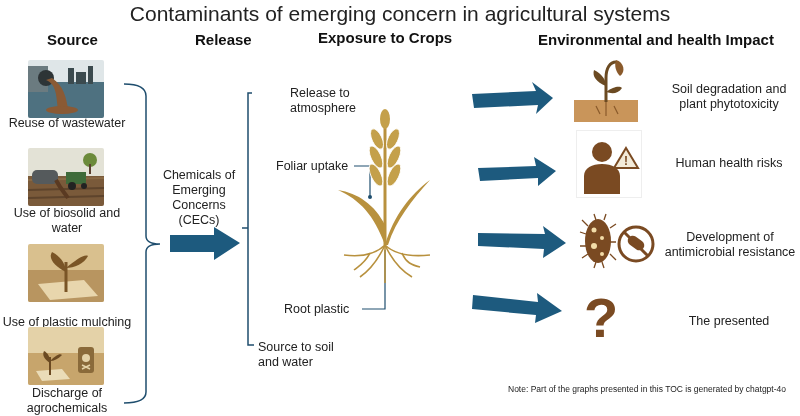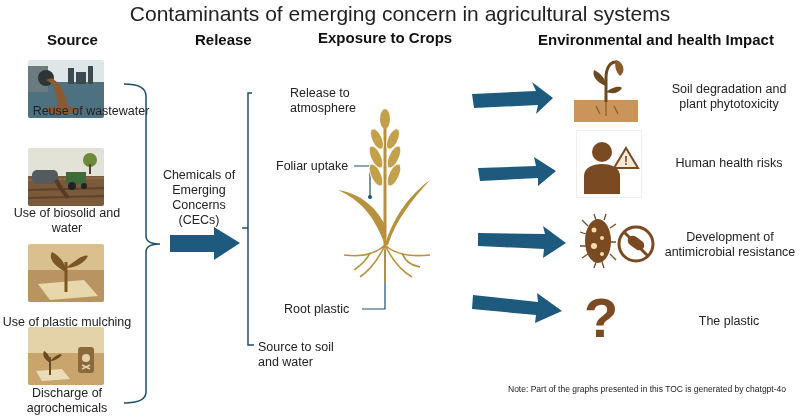--- a/index.html
+++ b/index.html
@@ -26,21 +26,21 @@
   <rect width="76" height="58" fill="#dfe6e8"></rect>
   <rect y="22" width="76" height="36" fill="#4e7180"></rect>
   <rect x="40" y="8" width="6" height="16" fill="#3b4a4e"></rect>
     <rect x="48" y="12" width="10" height="12" fill="#3b4a4e"></rect>
     <rect x="60" y="6" width="5" height="18" fill="#3b4a4e"></rect>
   <rect x="0" y="6" width="20" height="26" fill="#6b7b80"></rect>
     <circle cx="18" cy="18" r="8" fill="#2d3436"></circle>
   <path d="M18 20 C30 25 28 40 30 48 L40 48 C38 38 36 26 24 18 Z" fill="#8a5a35"></path>
   <ellipse cx="34" cy="50" rx="16" ry="4" fill="#8a5a35"></ellipse>
 </svg>
-<div class="abs lbl" style="left:0;top:104px;width:134px;padding-left:24px;">Reuse of wastewater</div>
+<div class="abs lbl" style="left:0;top:116px;width:134px;">Reuse of wastewater</div>
 
 <svg class="abs img" style="left:28px;top:148px;" width="76" height="58">
   <rect width="76" height="58" fill="#e3e2d6"></rect>
   <rect y="28" width="76" height="30" fill="#7a5a3a"></rect>
   <path d="M0 32 L76 30" stroke="#8a6a45" stroke-width="2"></path>
     <path d="M0 42 L76 40" stroke="#5e442c" stroke-width="2"></path>
     <path d="M0 50 L76 48" stroke="#5e442c" stroke-width="2"></path>
   <circle cx="62" cy="12" r="7" fill="#6b8a3a"></circle>
     <rect x="61" y="16" width="2" height="10" fill="#5a4030"></rect>
   <rect x="4" y="22" width="26" height="14" rx="5" fill="#555a5c"></rect>
@@ -152,15 +152,15 @@
     <circle cx="26" cy="28" r="2" fill="#f2dca8"></circle>
     <circle cx="18" cy="36" r="3" fill="#f2dca8"></circle>
     <circle cx="26" cy="44" r="2" fill="#f2dca8"></circle>
   <circle cx="60" cy="34" r="17" fill="none" stroke="#7a4a22" stroke-width="3"></circle>
   <rect x="51" y="28" width="18" height="10" rx="5" fill="#7a4a22" transform="rotate(35 60 33)"></rect>
   <path d="M48 22 L72 46" stroke="#7a4a22" stroke-width="3"></path>
 </svg>
 <div class="abs lbl" style="left:662px;top:230px;width:136px;">Development of antimicrobial resistance</div>
 
 <div class="abs" style="left:584px;top:290px;font-size:56px;font-weight:bold;color:#7a4a22;font-family:'Liberation Sans',sans-serif;line-height:56px;">?</div>
-<div class="abs lbl" style="left:664px;top:314px;width:130px;">The plastic</div>
+<div class="abs lbl" style="left:664px;top:314px;width:130px;">The presented</div>
 
 <div class="abs note" style="left:508px;top:384px;">Note: Part of the graphs presented in this TOC is generated by chatgpt-4o</div>
 
 </body></html>

